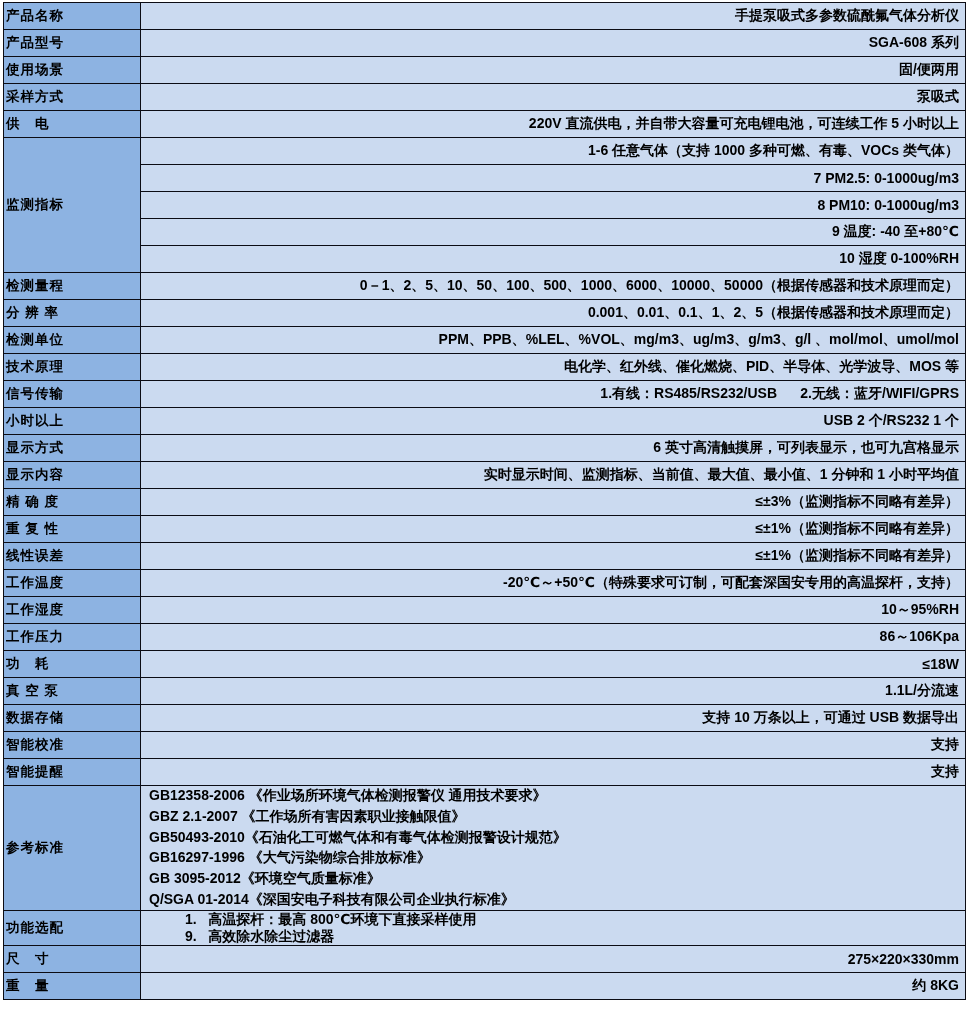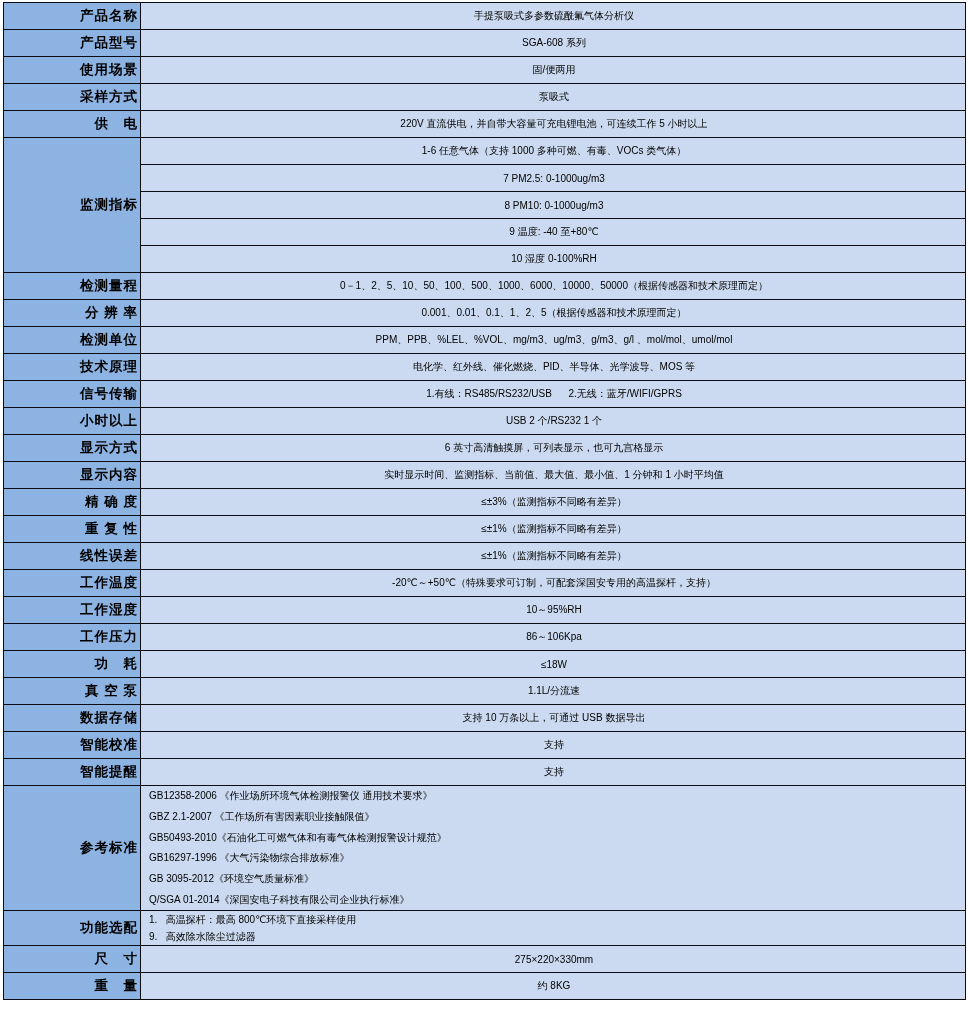--- a/index.html
+++ b/index.html
@@ -28,43 +28,43 @@
     border: 1px solid #0c0c14;
     box-sizing: border-box;
     color: #000000;
     overflow: hidden;
   }
   table.spec th {
     width: 137px;
     background: #8db3e2;
     font-size: 13.5px;
     font-weight: bold;
-    text-align: right;
+    text-align: left;
     vertical-align: middle;
     letter-spacing: 1px;
     padding: 0 2px;
   }
   table.spec td {
     background: #cbdaf0;
-    font-size: 10px;
-    font-weight: normal;
-    text-align: center;
+    font-size: 14px;
+    font-weight: bold;
+    text-align: right;
     vertical-align: middle;
     padding: 0 6px 0 8px;
     white-space: pre-wrap;
   }
   tr.h-single { height: 27px; }
   td.cell-lines { vertical-align: middle; padding-top: 3px; padding-bottom: 3px; }
   td.cell-lines .line {
     display: flex;
     align-items: center;
     white-space: pre-wrap;
   }
   td.cell-lines.lines-big .line { height: 20.7px; }
-  td.cell-lines.lines-small .line { height: 17px; }
+  td.cell-lines.lines-small .line { height: 17px; margin-left: 36px; }
 </style>
 </head>
 <body>
 
 <div class="page">
   <table class="spec">
     <tbody id="spec-body">
         <tr class="h-single">
           <th>产品名称</th>
           <td>手提泵吸式多参数硫酰氟气体分析仪</td>

